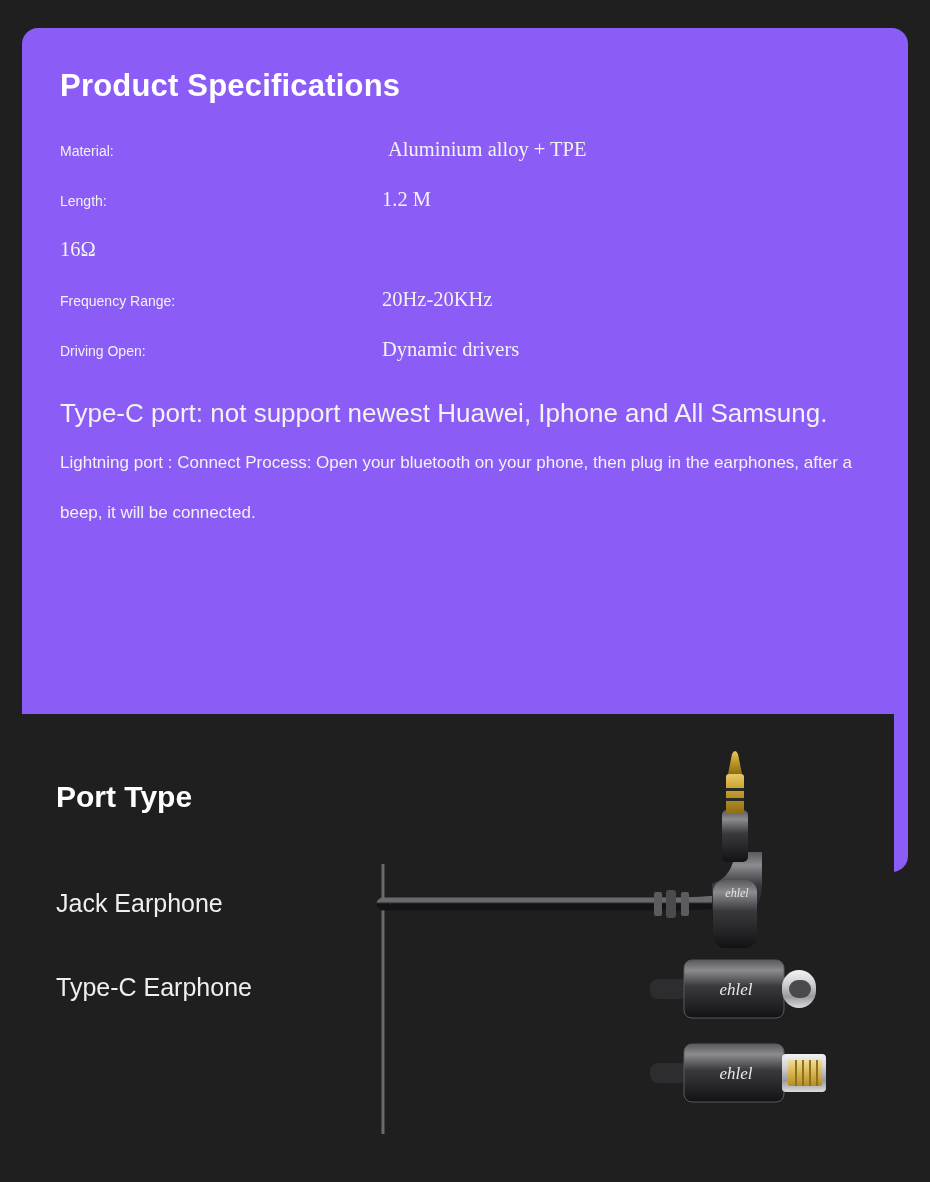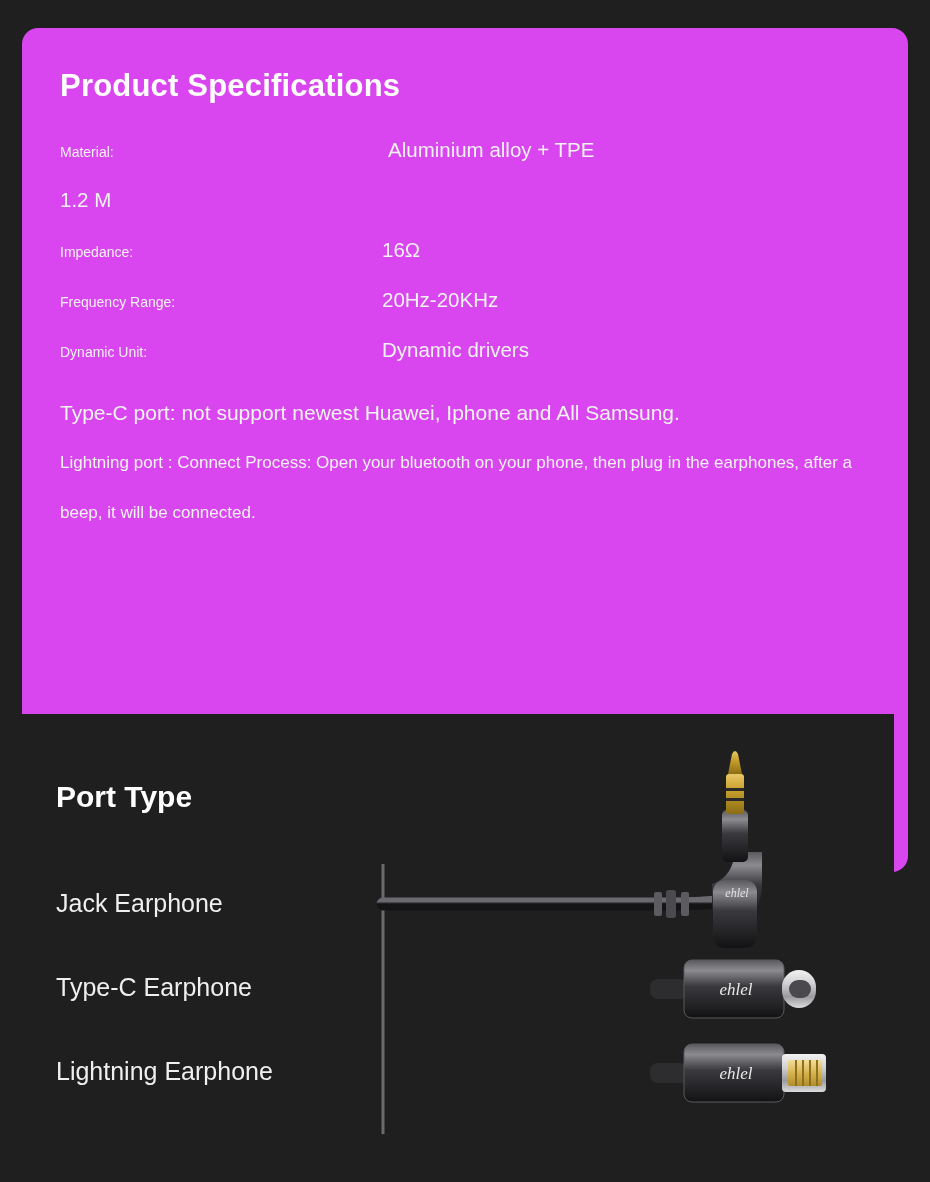--- a/index.html
+++ b/index.html
@@ -17,21 +17,21 @@
     position: relative;
   }
 
   
   .spec-panel {
     position: absolute;
     left: 22px;
     top: 28px;
     width: 886px;
     height: 844px;
-    background: #d946ef;
+    background: #8b5cf6;
     border-radius: 16px;
     padding: 40px 56px 0 36px;
   }
   .spec-title {
     font-size: 31px;
     font-weight: bold;
     color: #ffffff;
     letter-spacing: 0.2px;
     margin: 0 0 34px 2px;
   }
@@ -47,23 +47,24 @@
     width: 322px;
     flex: 0 0 322px;
     font-size: 14px;
     color: #f2f2f2;
     font-weight: 400;
   }
   .spec-value {
     font-size: 20.5px;
     color: #f2f2f2;
     font-weight: 400;
+    font-family: Liberation Serif, serif;
   }
   .note {
-    font-size: 21px;
+    font-size: 26px;
     color: #f2f2f2;
     margin-left: 2px;
     line-height: 50px;
     white-space: nowrap;
   }
   .note-wrap {
     font-size: 17px;
     color: #f2f2f2;
     margin-left: 2px;
     line-height: 50px;
@@ -108,46 +109,45 @@
 
 <section class="spec-panel">
   <h1 class="spec-title">Product Specifications</h1>
 
   <div class="spec-rows">
     <div class="spec-row">
       <span class="spec-label">Material:</span>
       <span class="spec-value" style="padding-left:6px;">Aluminium alloy + TPE</span>
     </div>
     <div class="spec-row">
+      <span class="spec-label">Length:</span>
       <span class="spec-value">1.2 M</span>
     </div>
     <div class="spec-row">
-      <span class="spec-label">Impedance:</span>
       <span class="spec-value">16Ω</span>
     </div>
     <div class="spec-row">
       <span class="spec-label">Frequency Range:</span>
       <span class="spec-value">20Hz-20KHz</span>
     </div>
     <div class="spec-row">
-      <span class="spec-label">Dynamic Unit:</span>
+      <span class="spec-label">Driving Open:</span>
       <span class="spec-value">Dynamic drivers</span>
     </div>
   </div>
 
   <div class="note">Type-C port: not support newest Huawei, Iphone and All Samsung.</div>
   <div class="note-wrap">Lightning port : Connect Process: Open your bluetooth on your phone, then plug in the earphones, after a beep, it will be connected.</div>
 </section>
 
 <section class="port-section">
   <h2 class="port-title">Port Type</h2>
 
   <span class="port-label l1">Jack Earphone</span>
   <span class="port-label l2">Type-C Earphone</span>
-  <span class="port-label l3">Lightning Earphone</span>
 
   <div class="cables">
     <svg width="930" height="468" viewBox="0 0 930 468" xmlns="http://www.w3.org/2000/svg">
       <defs>
         <linearGradient id="braid" x1="0" y1="0" x2="0" y2="1">
           <stop offset="0%" stop-color="#6a6a6e"></stop>
           <stop offset="35%" stop-color="#3b3b3f"></stop>
           <stop offset="70%" stop-color="#232326"></stop>
           <stop offset="100%" stop-color="#141416"></stop>
         </linearGradient>

